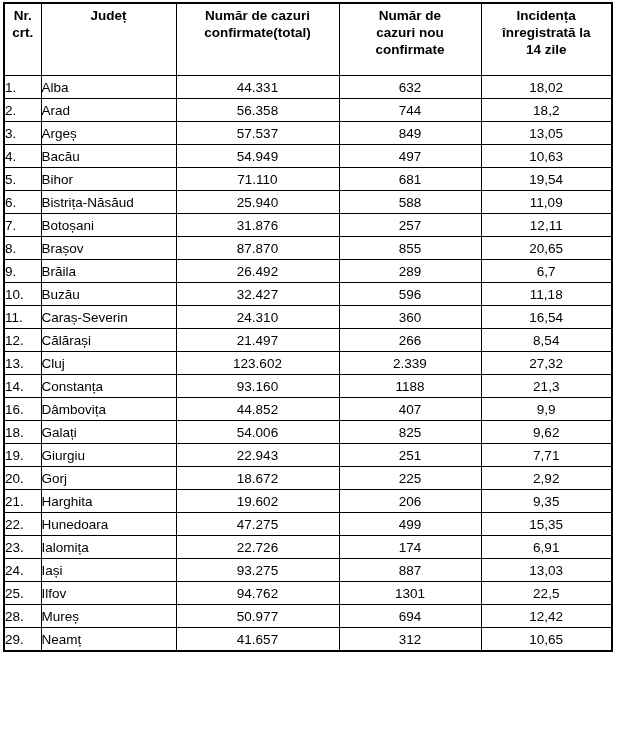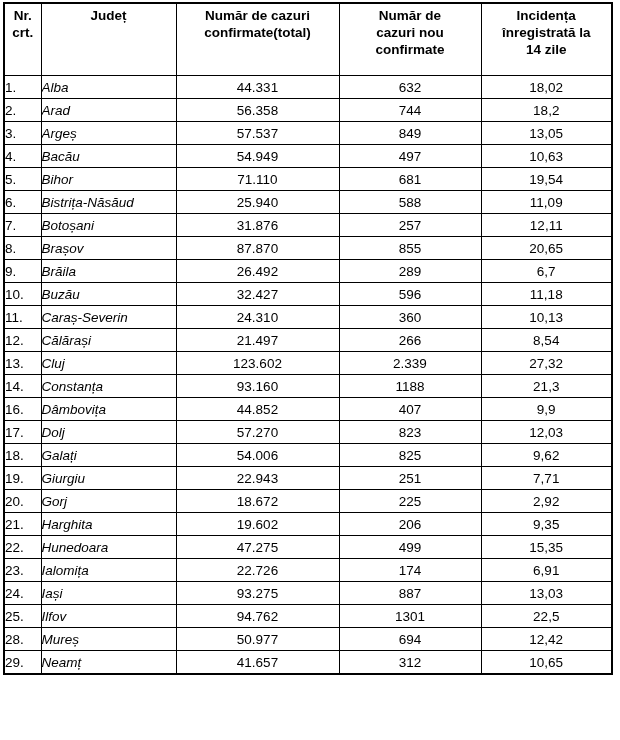--- a/index.html
+++ b/index.html
@@ -46,21 +46,20 @@
     height: 22px;
     vertical-align: middle;
   }
   td.cell-nr {
     text-align: left;
     padding-left: 8px;
   }
   td.cell-judet {
     text-align: left;
     padding-left: 6px;
-    font-style: italic;
   }
   td.cell-num {
     text-align: center;
   }
   col.c-nr    { width: 37px; }
   col.c-judet { width: 135px; }
   col.c-total { width: 163px; }
   col.c-nou   { width: 142px; }
   col.c-incid { width: 131px; }
 </style>
@@ -160,21 +159,21 @@
           <td class="cell-judet">Buzău</td>
           <td class="cell-num">32.427</td>
           <td class="cell-num">596</td>
           <td class="cell-num">11,18</td>
         </tr>
         <tr>
           <td class="cell-nr">11.</td>
           <td class="cell-judet">Caraș-Severin</td>
           <td class="cell-num">24.310</td>
           <td class="cell-num">360</td>
-          <td class="cell-num">10,13</td>
+          <td class="cell-num">16,54</td>
         </tr>
         <tr>
           <td class="cell-nr">12.</td>
           <td class="cell-judet">Călărași</td>
           <td class="cell-num">21.497</td>
           <td class="cell-num">266</td>
           <td class="cell-num">8,54</td>
         </tr>
         <tr>
           <td class="cell-nr">13.</td>
@@ -191,27 +190,20 @@
           <td class="cell-num">21,3</td>
         </tr>
         <tr>
           <td class="cell-nr">16.</td>
           <td class="cell-judet">Dâmbovița</td>
           <td class="cell-num">44.852</td>
           <td class="cell-num">407</td>
           <td class="cell-num">9,9</td>
         </tr>
         <tr>
-          <td class="cell-nr">17.</td>
-          <td class="cell-judet">Dolj</td>
-          <td class="cell-num">57.270</td>
-          <td class="cell-num">823</td>
-          <td class="cell-num">12,03</td>
-        </tr>
-        <tr>
           <td class="cell-nr">18.</td>
           <td class="cell-judet">Galați</td>
           <td class="cell-num">54.006</td>
           <td class="cell-num">825</td>
           <td class="cell-num">9,62</td>
         </tr>
         <tr>
           <td class="cell-nr">19.</td>
           <td class="cell-judet">Giurgiu</td>
           <td class="cell-num">22.943</td>

